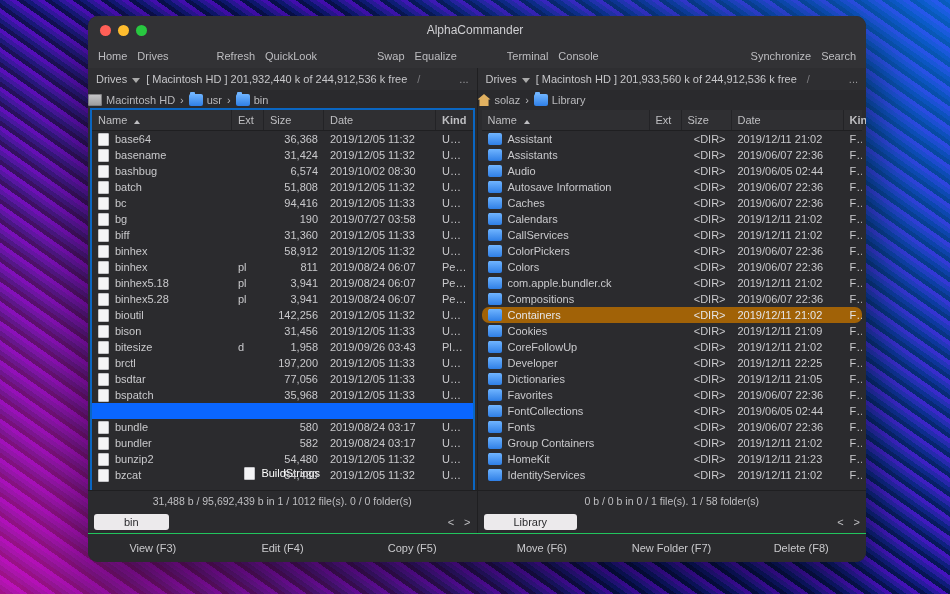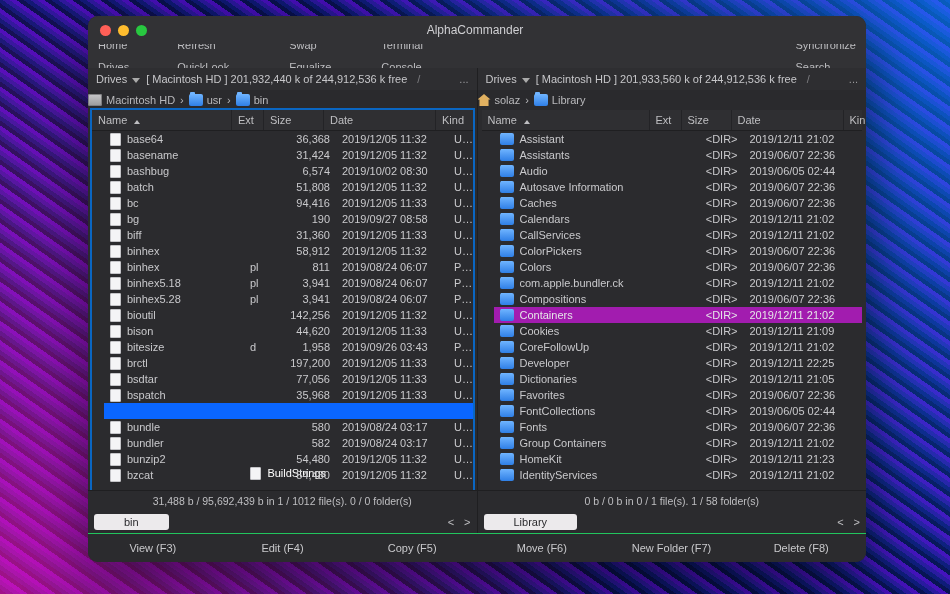--- a/index.html
+++ b/index.html
@@ -16,21 +16,21 @@
   position: absolute; left: 88px; top: 16px; width: 778px; height: 546px;
   background: #2b2b2e; border-radius: 10px; box-shadow: 0 20px 60px rgba(0,0,0,.55);
   color: #c9c9cc; font-size: 11px; display: flex; flex-direction: column; overflow: hidden;
 }
 .titlebar { height: 28px; display: flex; align-items: center; position: relative; background: #323235; }
 .traffic { display: flex; gap: 7px; padding-left: 12px; }
 .dot { width: 11px; height: 11px; border-radius: 50%; }
 .dot.r { background:#ff5f57; } .dot.y { background:#febc2e; } .dot.g { background:#28c840; }
 .title { position:absolute; left:0; right:4px; text-align:center; font-size:12px; color:#cfcfd2; pointer-events:none; }
 .menubar { height: 24px; background:#323235; display:flex; align-items:center; padding:0 10px; gap:10px; color:#bdbdc0;}
-.menubar .grp { display:flex; gap:10px;flex-direction:column; }
+.menubar .grp { display:flex; gap:10px; }
 .menubar .spacer { flex:1; }
 .mitem { cursor:default; }
 .panes { flex:1; display:flex; min-height:0; }
 .pane { flex:1; display:flex; flex-direction:column; min-width:0; border-right:1px solid #1f1f21; }
 .pane:last-child { border-right:none; }
 .drivebar { display:flex; align-items:center; gap:6px; padding:5px 8px; background:#2e2e31; color:#c7c7ca; font-size:11px; }
 .drivebar .info { white-space:nowrap; overflow:hidden; text-overflow:ellipsis; }
 .drivebar .slash { margin:0 4px; color:#7d7d80; }
 .drivebar .dots { margin-left:auto; color:#9a9a9d; }
 .chv::after{content:""; display:inline-block; width:0;height:0;border-left:4px solid transparent;border-right:4px solid transparent;border-top:5px solid #aaa; margin-left:5px; vertical-align:middle;}
@@ -39,26 +39,26 @@
 .ic { width:14px; height:12px; display:inline-block; vertical-align:middle; }
 .ic.hdd { background:linear-gradient(#c7c7c9,#9a9a9c); border-radius:2px; box-shadow:inset 0 0 0 1px #7f7f81; }
 .ic.home { width:13px;height:12px; background: #e0b060; clip-path: polygon(50% 0,100% 45%,85% 45%,85% 100%,15% 100%,15% 45%,0 45%); }
 .ic.folder { background:linear-gradient(#6fb4ff,#2f7fe6); border-radius:2px; position:relative; }
 .ic.folder::before{content:"";position:absolute;top:-2px;left:1px;width:5px;height:3px;background:#6fb4ff;border-radius:1px 1px 0 0;}
 .ic.file { width:11px;height:13px;background:#f4f4f6;border:1px solid #c4c4c8;border-radius:1px; }
 .table { flex:1; display:flex; flex-direction:column; min-height:0; margin:0 4px; }
 .pane.active .table { outline:2px solid #0a66c2; outline-offset:0; }
 .thead { display:flex; background:#2f2f32; border-bottom:1px solid #1f1f21; }
 .th { padding:4px 6px; color:#bfbfc2; border-right:1px solid #232326; display:flex; align-items:flex-start; gap:4px; }
-.th:last-child{border-right:none;}
+.th:last-child{border-right:none;font-weight:bold;}
 .th .sort::after{content:"";display:inline-block;width:0;height:0;border-left:3px solid transparent;border-right:3px solid transparent;border-bottom:4px solid #bfbfc2;margin-left:3px;}
-.tbody { flex:1; overflow:hidden;margin-left:12px; }
+.tbody { flex:1; overflow:hidden; }
 .row { display:flex; align-items:center; height:16px; padding:0; }
 .row.sel { background:#0a66ff; color:#fff;flex-direction:column; }
-.row.selgray { background:#a21caf; color:#e5e5e8; }
+.row.selgray { background:#a16207; color:#e5e5e8;border-radius:7px; }
 .cell { padding:0 6px; overflow:hidden; white-space:nowrap; text-overflow:ellipsis; }
 .cell.name { display:flex; align-items:center; gap:6px; }
 .c-name{flex:0 0 140px;} .c-ext{flex:0 0 32px;} .c-size{flex:0 0 60px; text-align:right;} .c-date{flex:0 0 112px;} .c-kind{flex:1;}
 .r .c-size{flex:0 0 50px;} .r .c-name{flex:0 0 168px;}
 .status { padding:4px 8px; text-align:center; background:#2b2b2e; color:#bfbfc2; border-top:1px solid #1f1f21; font-size:10.5px;}
 .tabsrow { display:flex; background:#2b2b2e; padding:3px 6px; align-items:center; }
 .tab { background:#eceaec; color:#2b2b2e; padding:2px 30px; border-radius:3px; font-size:11px; }
 .navbtns { margin-left:auto; display:flex; gap:10px; color:#bfbfc2; }
 .footer { display:flex; background:#2b2b2e; border-top:1px solid #22c55e; }
 .fbtn { flex:1; text-align:center; padding:8px 0; color:#c9c9cc; }
@@ -192,21 +192,21 @@
               <div class="cell c-date">2019/12/05 11:33</div>
               <div class="cell c-kind">Unix exe...</div>
             </div>
             <div class="row">
               <div class="cell c-name name">
                 <span class="ic file"></span>
                 <span>bg</span>
               </div>
               <div class="cell c-ext"></div>
               <div class="cell c-size">190</div>
-              <div class="cell c-date">2019/09/27 08:58</div>
+              <div class="cell c-date">2019/07/27 03:58</div>
               <div class="cell c-kind">Unix exe...</div>
             </div>
             <div class="row">
               <div class="cell c-name name">
                 <span class="ic file"></span>
                 <span>biff</span>
               </div>
               <div class="cell c-ext"></div>
               <div class="cell c-size">31,360</div>
               <div class="cell c-date">2019/12/05 11:33</div>
@@ -261,21 +261,21 @@
               <div class="cell c-size">142,256</div>
               <div class="cell c-date">2019/12/05 11:32</div>
               <div class="cell c-kind">Unix exe...</div>
             </div>
             <div class="row">
               <div class="cell c-name name">
                 <span class="ic file"></span>
                 <span>bison</span>
               </div>
               <div class="cell c-ext"></div>
-              <div class="cell c-size">44,620</div>
+              <div class="cell c-size">31,456</div>
               <div class="cell c-date">2019/12/05 11:33</div>
               <div class="cell c-kind">Unix exe...</div>
             </div>
             <div class="row">
               <div class="cell c-name name">
                 <span class="ic file"></span>
                 <span>bitesize</span>
               </div>
               <div class="cell c-ext">d</div>
               <div class="cell c-size">1,958</div>

